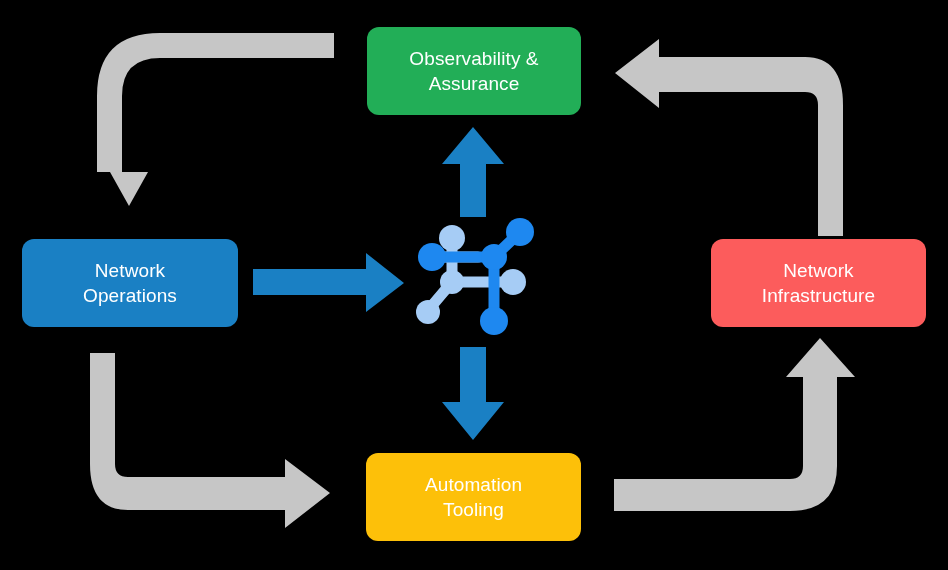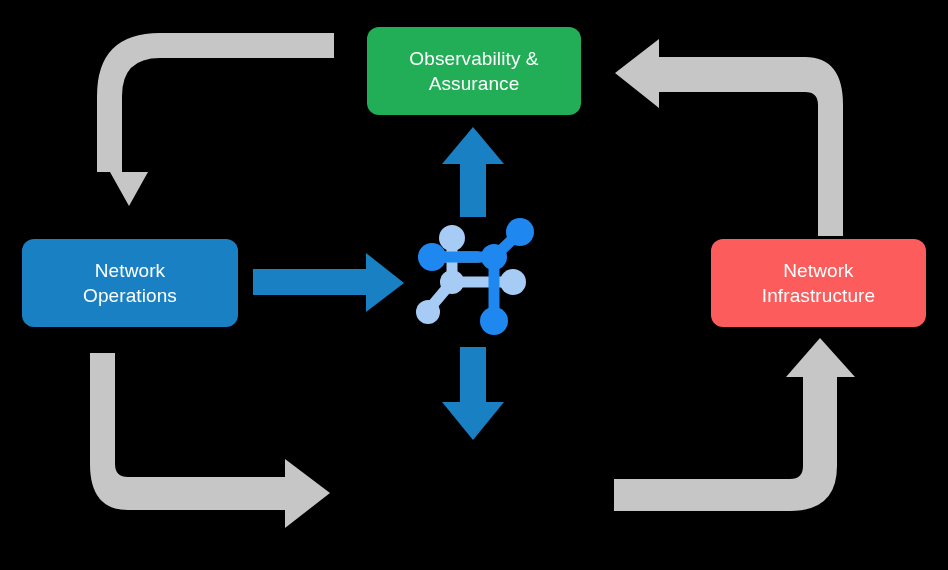--- a/index.html
+++ b/index.html
@@ -175,14 +175,16 @@
 
   <div class="node-box" id="box-observability">Observability &amp;
 Assurance</div>
 
   <div class="node-box" id="box-operations">Network
 Operations</div>
 
   <div class="node-box" id="box-infrastructure">Network
 Infrastructure</div>
 
+  <div class="node-box" id="box-automation">Automation
+Tooling</div>
 
 </div>
 
 </body></html>

